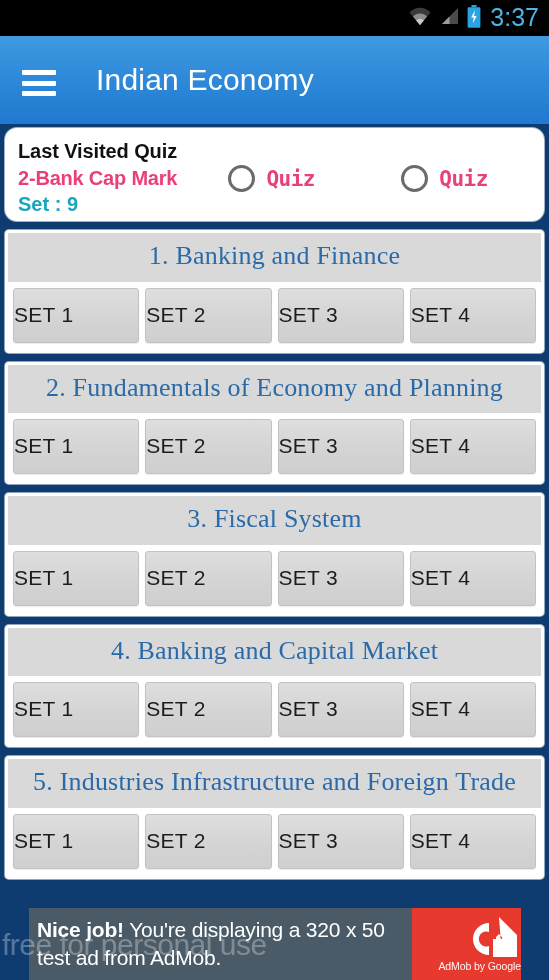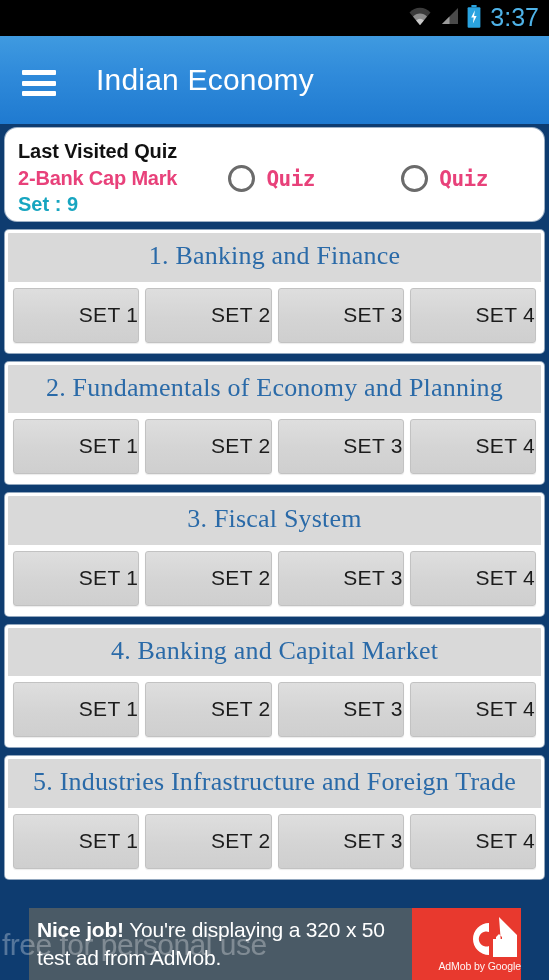--- a/index.html
+++ b/index.html
@@ -176,21 +176,21 @@
     padding: 6px 5px 7px 5px;
   }
   .set-btn {
     flex: 1 1 0;
     background: linear-gradient(180deg, #dedede 0%, #d4d4d4 55%, #cfcfcf 100%);
     border: 1px solid #c2c2c2;
     border-radius: 3px;
     color: #1c1c1c;
     font-size: 21px;
     font-family: "Liberation Sans", sans-serif;
-    text-align: right;
+    text-align: left;
     padding: 14px 0 15px 0;
     letter-spacing: 0.3px;
     cursor: pointer;
     box-shadow: 0 1px 1px rgba(0,0,0,0.08);
   }
 
   
   .adbar {
     position: absolute;
     left: 0;

